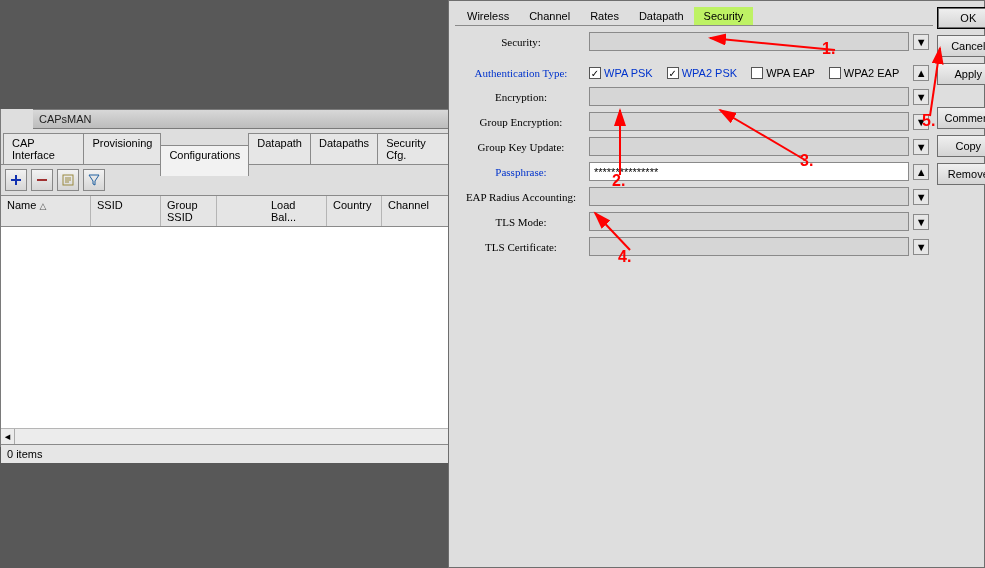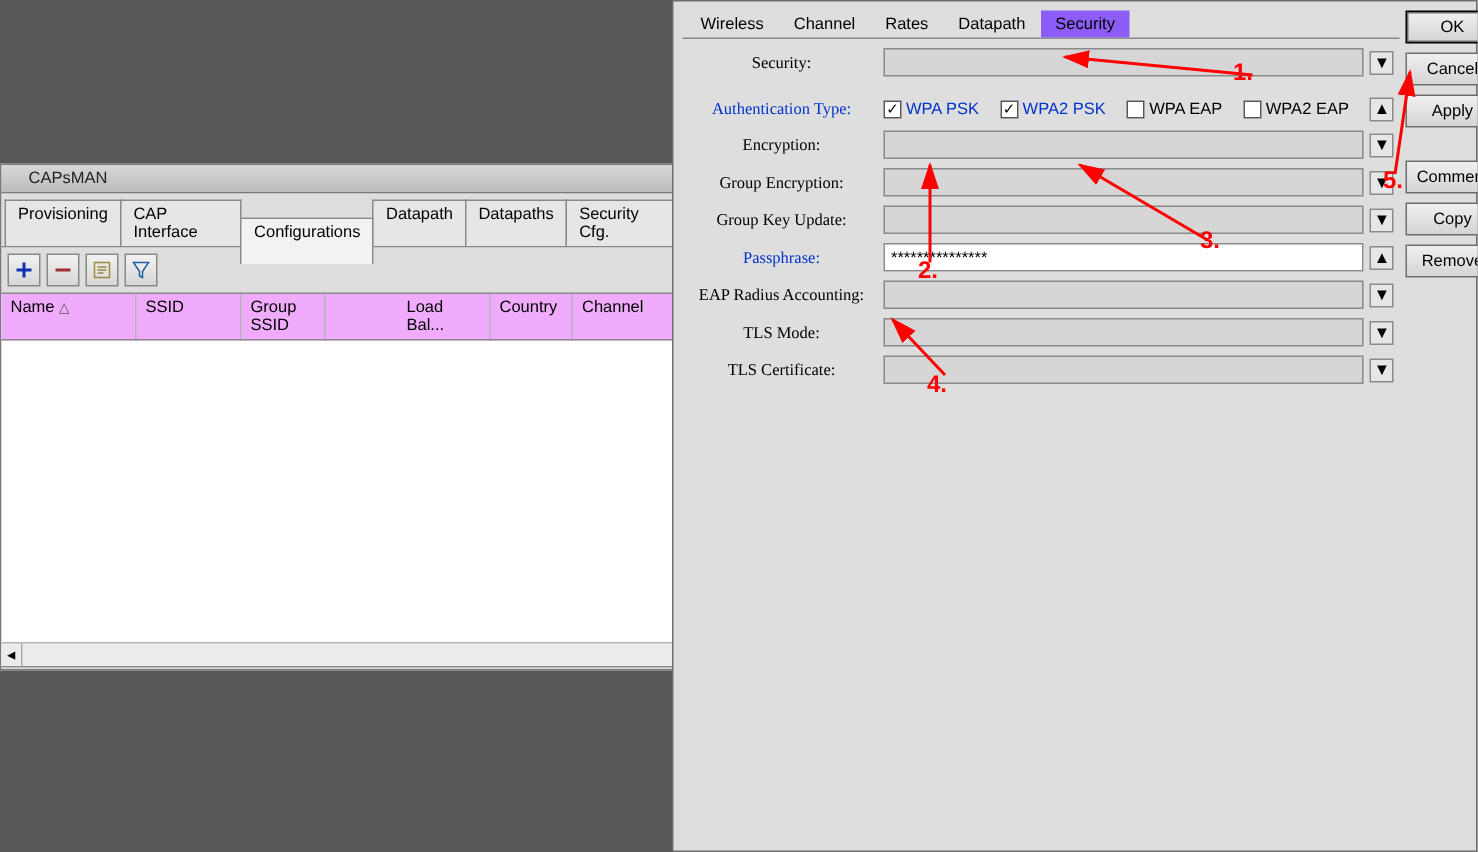--- a/index.html
+++ b/index.html
@@ -10,24 +10,25 @@
     position: absolute;
     left: 0; top: 109px;
     width: 478px; height: 338px;
     background: #dedede;
     border: 1px solid #7a7a7a;
     border-top: none;
   }
   .capsman-titlebar {
     background: #c3c3c3;
     color: #222;
-    padding: 3px 18px;
+    padding: 3px 6px;
     border-top: 1px solid #7a7a7a;
     border-bottom: 1px solid #7a7a7a;
     background: linear-gradient(#d8d8d8,#bcbcbc);
+    margin-left: 32px;
   }
   .capsman-tabs {
     display: flex;
     border-bottom: 1px solid #8a8a8a;
     padding-top: 4px;
     padding-left: 2px;
     background: #dedede;
   }
   .capsman-tabs .mtab {
     padding: 3px 8px;
@@ -56,21 +57,21 @@
     display:flex; align-items:center; justify-content:center;
     cursor:pointer;
   }
   .capsman-table {
     flex:1;
     background:#fff;
     height: 249px;
     position:relative;
     border-bottom:1px solid #8a8a8a;
   }
-  .thead { display:flex; background:#f0abfc; border-bottom:1px solid #8a8a8a; }
+  .thead { display:flex; background:#e5e5e5; border-bottom:1px solid #8a8a8a; }
   .th {
     padding:3px 6px;
     border-right:1px solid #b5b5b5;
     font-weight:normal;
   }
   .th.name{width:90px;}
   .th.ssid{width:70px;}
   .th.hidessid{width:56px;}
   .th.loadbal{width:62px;margin-left:48px;}
   .th.country{width:55px;}
@@ -113,21 +114,21 @@
   .left-pane{
     flex:1;
   }
   .inner-tabs{
     display:flex;
     border-bottom:1px solid #8a8a8a;
     padding-left:2px;
     padding-top:2px;
   }
   .inner-tabs .mtab{ padding:3px 10px; }
-  .inner-tabs .mtab.active{ background:#8b5cf6; top:1px;}
+  .inner-tabs .mtab.active{ background:#bef264; top:1px;}
   .form-area{
     padding:6px 4px 0 4px;
   }
   .form-row{
     display:flex;
     align-items:center;
     margin-bottom:6px;
   }
   .lbl{
     width:130px;
@@ -203,22 +204,22 @@
   svg.icon{width:14px;height:14px;}
 </style>
 </head>
 <body>
 
 <div class="capsman">
   <div class="capsman-titlebar">
     <span>CAPsMAN</span>
   </div>
   <div class="capsman-tabs">
+    <div class="mtab"><span>CAP Interface</span></div>
     <div class="mtab"><span>Provisioning</span></div>
-    <div class="mtab"><span>CAP Interface</span></div>
     <div class="mtab active"><span>Configurations</span></div>
     <div class="mtab"><span>Datapath</span></div>
     <div class="mtab"><span>Datapaths</span></div>
     <div class="mtab"><span>Security Cfg.</span></div>
     <div class="mtab"><span>A</span></div>
   </div>
   <div class="toolbar">
     <div class="tbbtn">
       <svg class="icon" viewBox="0 0 14 14">
           <path d="M6 2h2v4h4v2H8v4H6V8H2V6h4z" fill="#1030b0"></path>
@@ -248,20 +249,21 @@
       <div class="th hidessid"><span>Group SSID</span></div>
       <div class="th loadbal"><span>Load Bal...</span></div>
       <div class="th country"><span>Country</span></div>
       <div class="th channel"><span>Channel</span></div>
     </div>
     <div style="position:absolute;left:0;bottom:0;right:0;height:16px;border-top:1px solid #b5b5b5;display:flex;background:#ececec;">
       <div style="width:14px;border-right:1px solid #aaa;display:flex;align-items:center;justify-content:center;">◂</div>
       <div style="flex:1"></div>
     </div>
   </div>
+  <div class="ftr"><span>0 items</span></div>
 </div>
 
 <div class="dialog">
   <div class="dlg-body">
     <div class="left-pane">
       <div class="inner-tabs">
         <div class="mtab"><span>Wireless</span></div>
         <div class="mtab"><span>Channel</span></div>
         <div class="mtab"><span>Rates</span></div>
         <div class="mtab"><span>Datapath</span></div>

